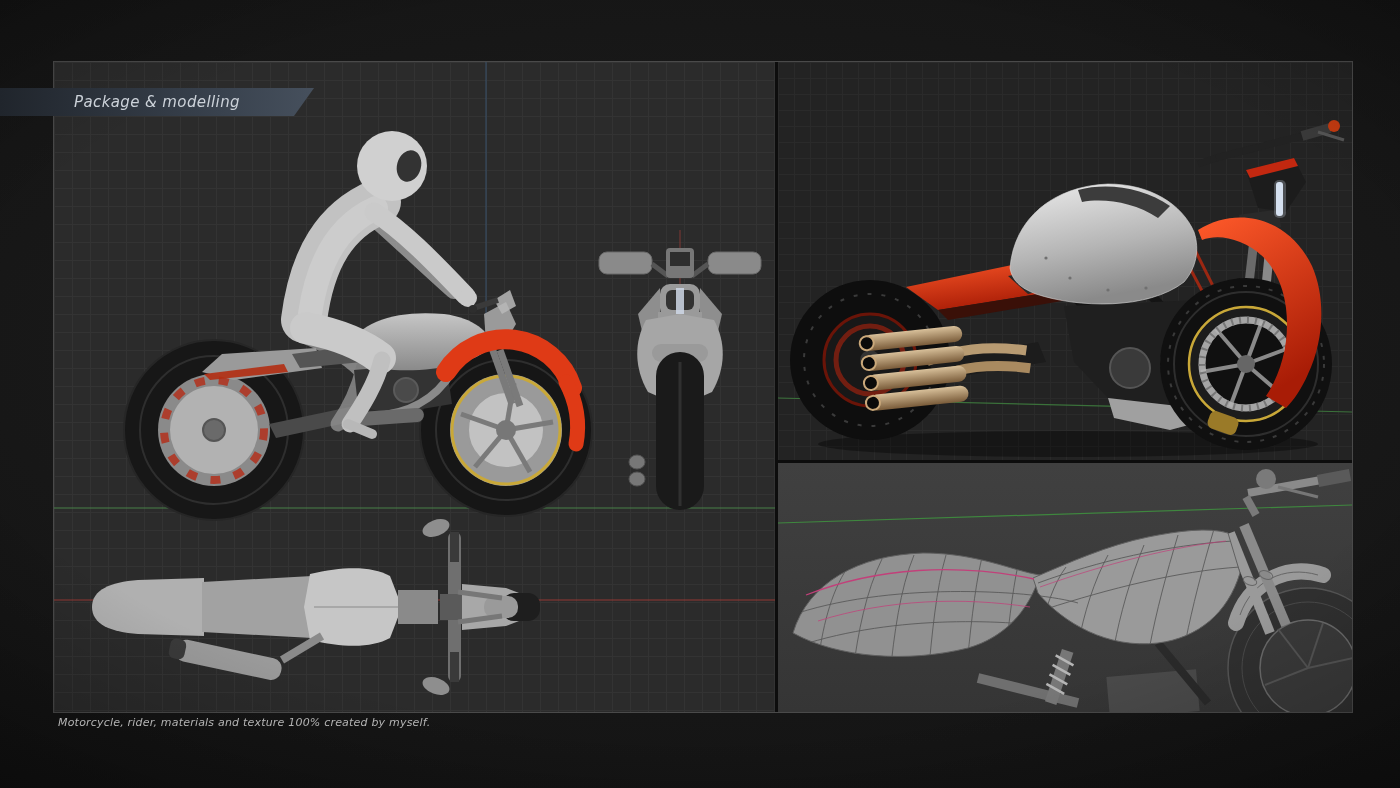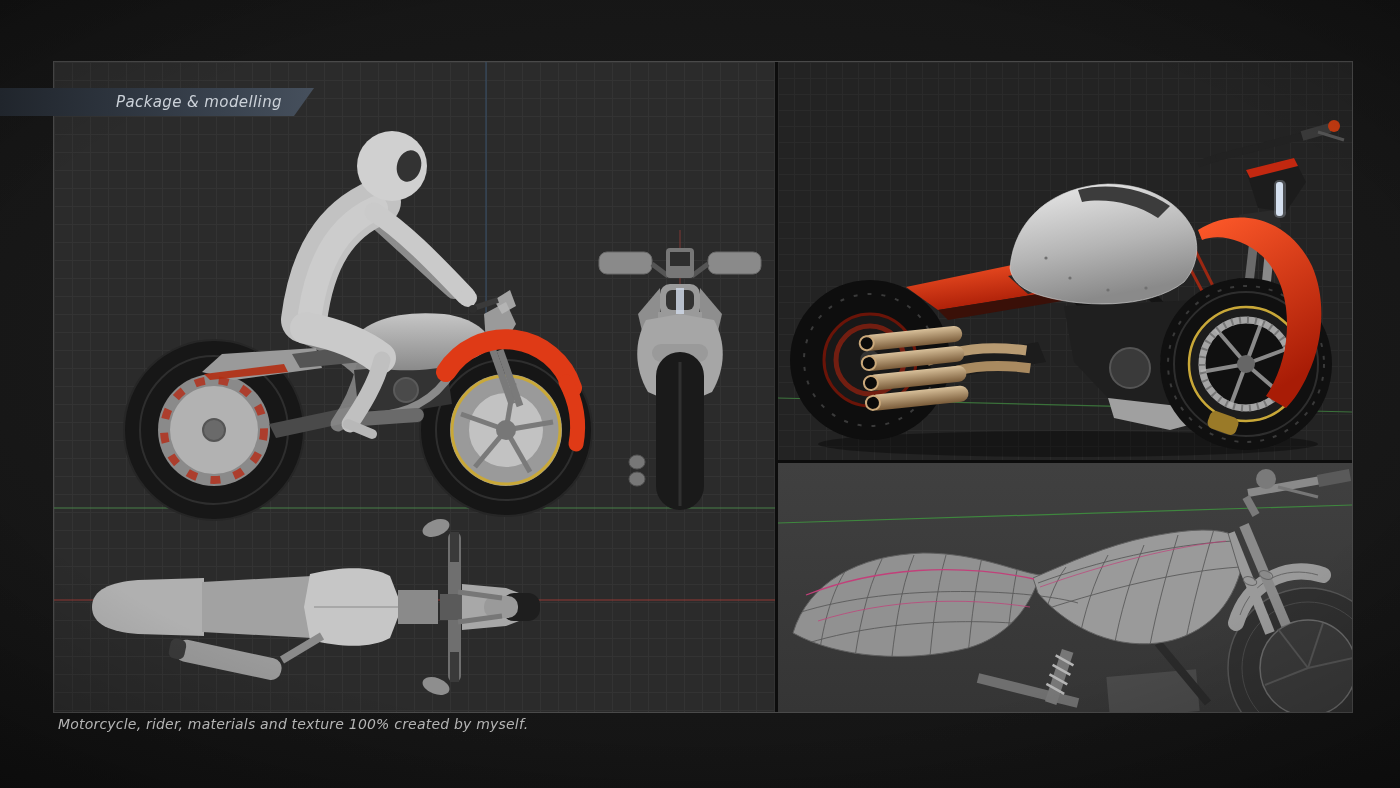--- a/index.html
+++ b/index.html
@@ -37,25 +37,25 @@
   .ribbon{
     position:absolute;left:0;top:88px;width:314px;height:28px;
     background:linear-gradient(90deg,#20252c 0%,#39424e 70%,#46505d 100%);
     clip-path:polygon(0 0,100% 0,calc(100% - 20px) 100%,0 100%);
     display:flex;align-items:center;
     box-shadow:0 2px 5px rgba(0,0,0,0.55);
     z-index:5;
   }
   .ribbon span{
     font-style:italic;font-size:15px;letter-spacing:.4px;color:#ccd2d9;
-    padding-left:116px;white-space:nowrap;
+    padding-left:74px;white-space:nowrap;
   }
   .caption{
     position:absolute;left:58px;top:716px;
-    font-style:italic;font-size:14px;color:#b4b4b4;letter-spacing:.2px;z-index:5;
+    font-style:italic;font-size:11px;color:#b4b4b4;letter-spacing:.2px;z-index:5;
   }
 </style>
 </head>
 <body>
 
 <div id="stage">
 
   <div class="board">
 
     <div class="panel panel-left">

